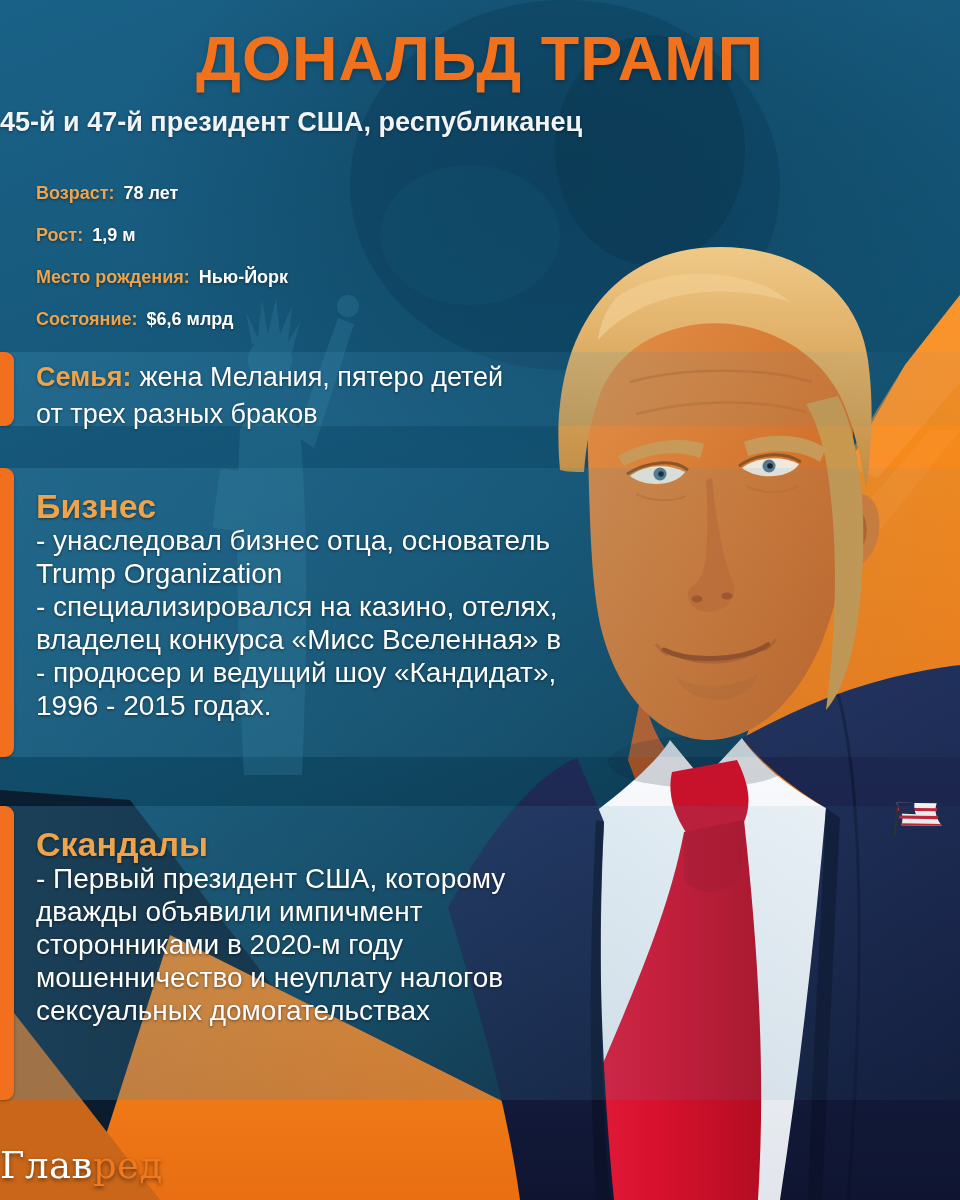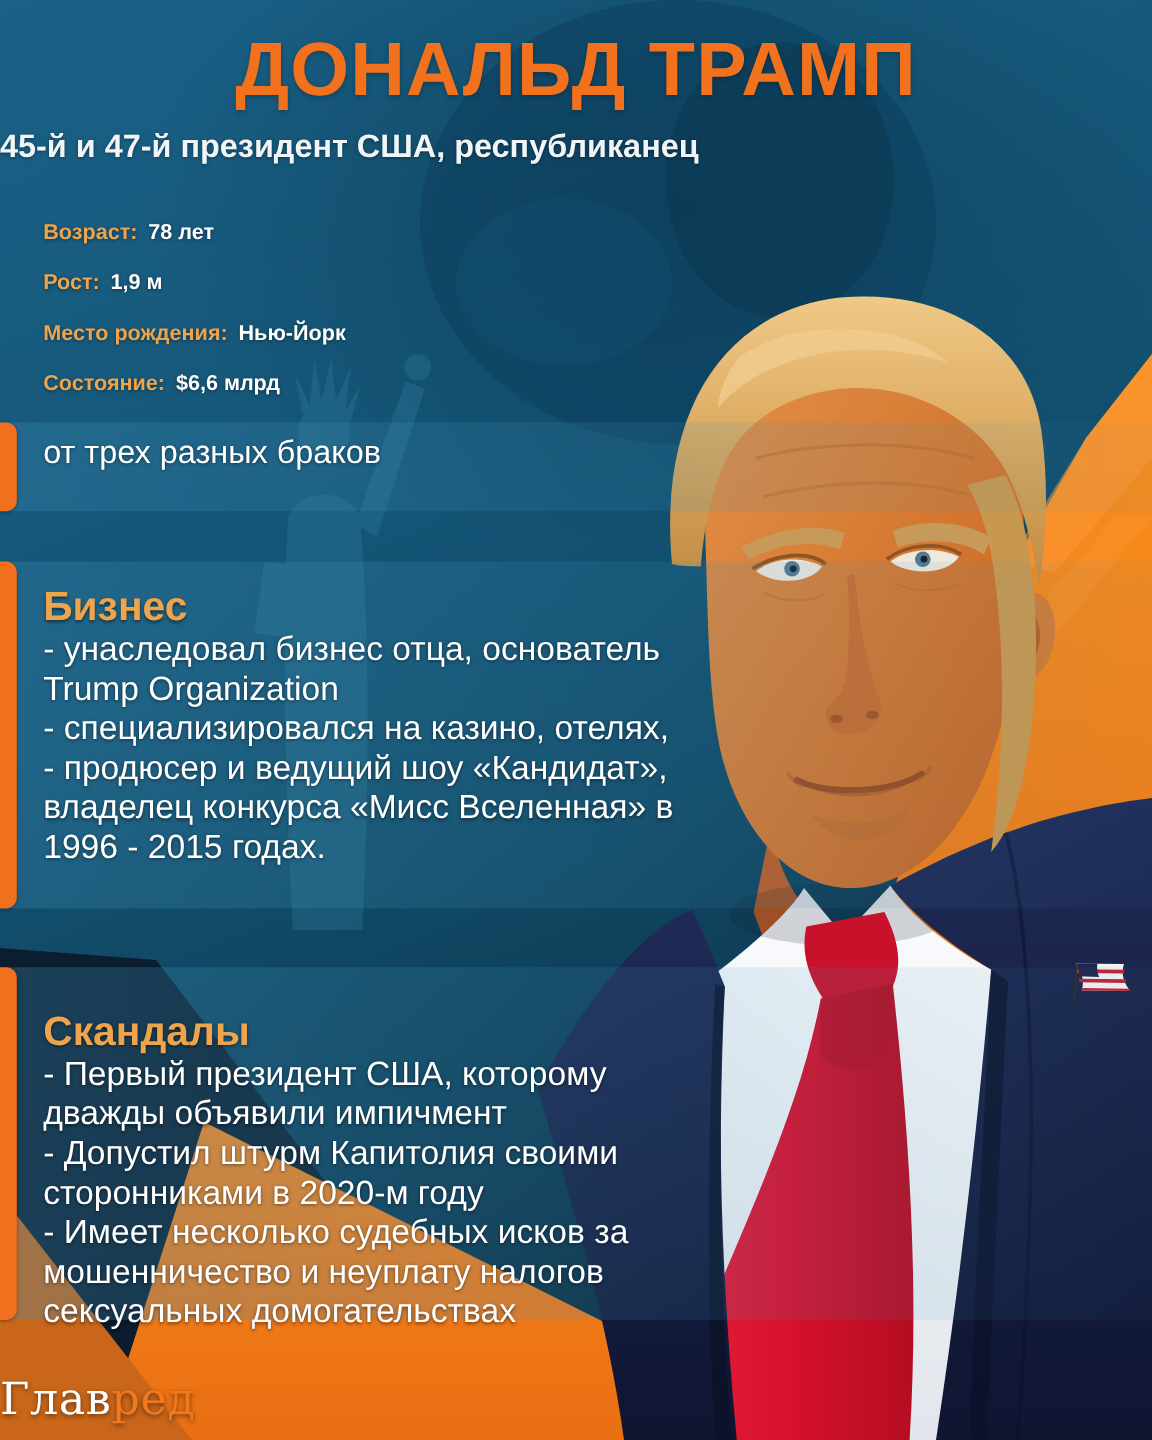--- a/index.html
+++ b/index.html
@@ -40,21 +40,21 @@
   .stat-value{color:#FFFFFF;}
 
   .family{position:absolute;left:36px;top:359px;font-size:27px;font-weight:400;color:#FFFFFF;
     line-height:37px;text-shadow:0 1px 3px rgba(0,0,0,.45);}
   .family .lbl{color:#EDA44C;font-weight:700;margin-right:8px;}
 
   .sec{position:absolute;left:36px;color:#FFFFFF;text-shadow:0 1px 3px rgba(0,0,0,.5);}
   .sec-title{font-size:34px;font-weight:700;color:#EDA44C;line-height:33px;margin-bottom:1px;}
   .sec-line{font-size:28px;font-weight:400;line-height:33px;white-space:nowrap;}
   .sec-business{top:490px;}
-  .sec-scandals{top:828px;margin-top:16px;}
+  .sec-scandals{top:828px;}
 
   .logo{
     position:absolute;top:1144px;left:0;width:100%;text-align:left;
     font-family:"DejaVu Serif","Liberation Serif",serif;
     font-size:37px;font-weight:400;letter-spacing:.5px;
     text-shadow:0 2px 4px rgba(0,0,0,.5);
   }
   .logo .w{color:#FFFFFF;}
   .logo .o{color:#F0791E;}
 </style>
@@ -223,40 +223,39 @@
     </div>
     <div class="stat-row">
       <span class="stat-label">Место рождения:</span><span class="stat-value">Нью-Йорк</span>
     </div>
     <div class="stat-row">
       <span class="stat-label">Состояние:</span><span class="stat-value">$6,6 млрд</span>
     </div>
   </div>
 
   <div class="family">
+    <div><span class="lbl">Семья:</span><span>жена Мелания, пятеро детей</span></div>
     <div>от трех разных браков</div>
   </div>
 
   <div class="sec sec-business">
     <div class="sec-title">Бизнес</div>
     <div class="sec-line">- унаследовал бизнес отца, основатель</div>
     <div class="sec-line">Trump Organization</div>
     <div class="sec-line">- специализировался на казино, отелях,</div>
+    <div class="sec-line">владелец конкурса «Мисс Вселенная» в</div>
     <div class="sec-line">- продюсер и ведущий шоу «Кандидат»,</div>
-    <div class="sec-line">владелец конкурса «Мисс Вселенная» в</div>
     <div class="sec-line">1996 - 2015 годах.</div>
   </div>
 
   <div class="sec sec-scandals">
     <div class="sec-title">Скандалы</div>
     <div class="sec-line">- Первый президент США, которому</div>
     <div class="sec-line">дважды объявили импичмент</div>
-    <div class="sec-line">- Допустил штурм Капитолия своими</div>
     <div class="sec-line">сторонниками в 2020-м году</div>
-    <div class="sec-line">- Имеет несколько судебных исков за</div>
     <div class="sec-line">мошенничество и неуплату налогов</div>
     <div class="sec-line">сексуальных домогательствах</div>
   </div>
 
   <div class="logo">
     <span class="w">Глав</span><span class="o">ред</span>
   </div>
 
 </div>
 

